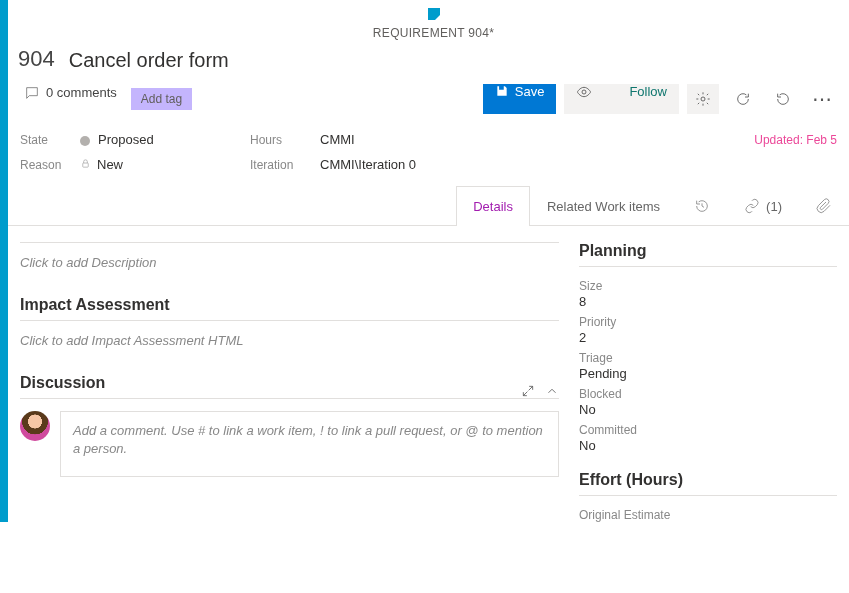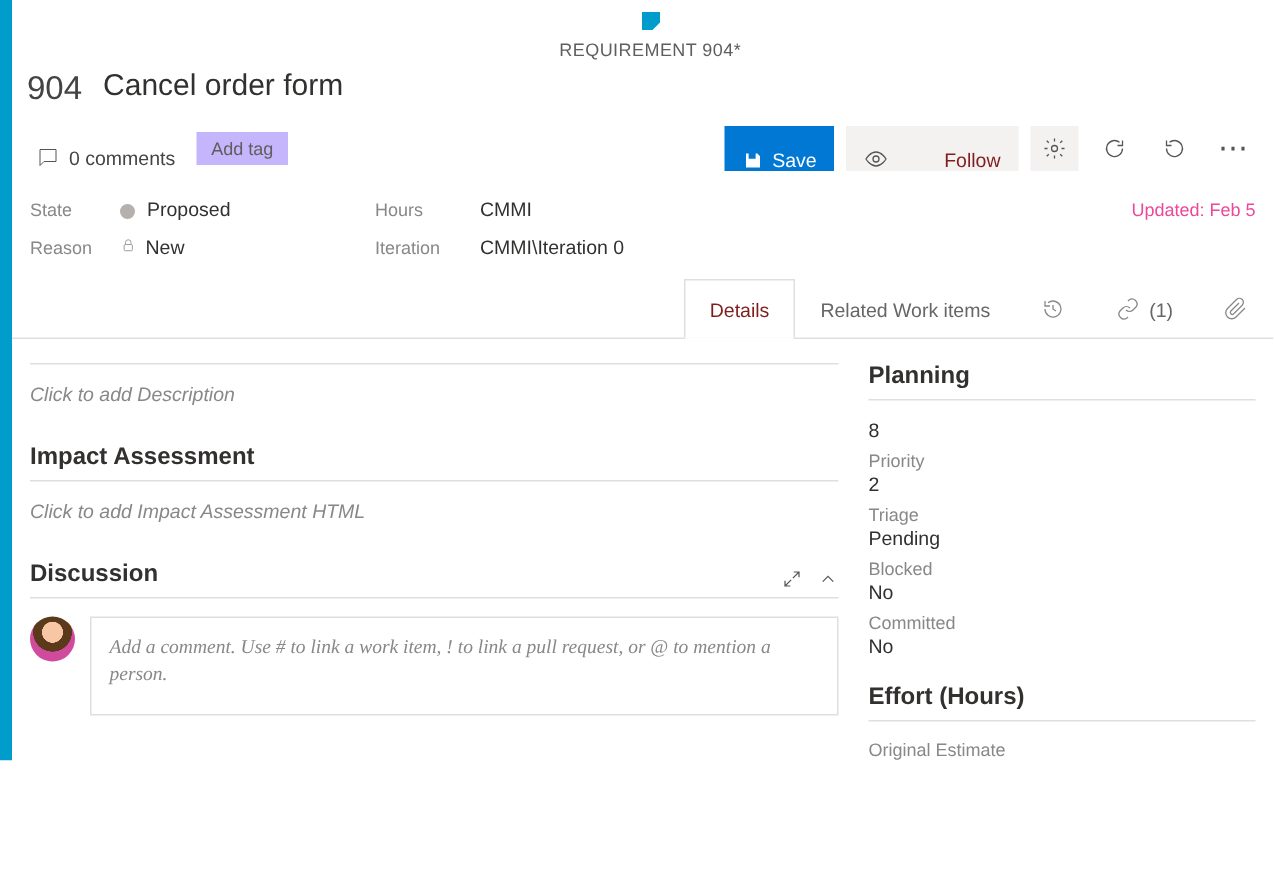--- a/index.html
+++ b/index.html
@@ -3,64 +3,64 @@
 <meta charset="utf-8">
 <style>
   * { box-sizing: border-box; margin: 0; padding: 0; }
   body { font-family: "Segoe UI", sans-serif; font-size: 13px; color: #323130; background: #fff; width: 849px; }
   .strip { display: flex; height: 100%; }
   .accent { width: 8px; background: #009ccc; flex-shrink: 0; }
   .main { flex: 1; padding: 8px 0 0 0; }
   .type-row { display: flex; align-items: center; gap: 6px; padding-left: 10px; font-size: 12px; color: #605e5c; letter-spacing: .3px; flex-direction: column; }
   .type-icon { width: 12px; height: 12px; background: #009ccc; position: relative; }
   .type-icon::after { content:""; position:absolute; right:0; bottom:0; border-left:5px solid transparent; border-bottom:5px solid #fff; }
-  .title-row { display:flex; align-items:flex-start; gap:14px; padding: 6px 0 8px 10px; }
+  .title-row { display:flex; align-items:flex-end; gap:14px; padding: 6px 0 8px 10px; }
   .wid { font-size: 22px; color:#444; font-weight:400;}
   .wtitle { font-size: 20px; font-weight:400; }
   .toolbar { display:flex; align-items:center; gap:8px; padding: 4px 10px 10px 10px; }
   .assignee { display:flex; align-items:center; gap:6px; border:1px solid #005a9e; height:28px; padding:0 6px; width:262px; position:relative; cursor:pointer; }
   .avatar { width:20px; height:20px; border-radius:50%; background: radial-gradient(circle at 50% 30%, #f7c6a5 0 30%, #8b5a2b 31% 55%, #4a5a9e 56% 100%); border:1px solid #b5d5ee; flex-shrink:0; }
   .assignee .caret { margin-left:auto; font-size:10px; color:#555; }
-  .comments { display:flex; align-items:flex-end; gap:6px; color:#444; padding:0 6px; height:28px; cursor:pointer;}
+  .comments { display:flex; align-items:flex-start; gap:6px; color:#444; padding:0 6px; height:28px; cursor:pointer;}
   .comments svg { width:16px; height:16px; stroke:#555; fill:none; }
   .addtag { background:#c4b5fd; color:#605e5c; padding:4px 10px; font-size:12px; cursor:pointer;}
   .spacer { flex:1; }
-  .btn { height:30px; display:flex; align-items:flex-end; gap:6px; padding:0 12px; cursor:pointer; border:none; font:inherit; }
+  .btn { height:30px; display:flex; align-items:flex-start; gap:6px; padding:0 12px; cursor:pointer; border:none; font:inherit; }
   .save { background:#0078d4; color:#fff; }
   .save svg { width:14px; height:14px; fill:#fff; }
-  .follow { background:#f3f2f1; color:#7f1d1d;gap:37px; }
+  .follow { background:#f3f2f1; color:#0f766e;gap:37px; }
   .follow svg { width:16px; height:16px; stroke:#555; fill:none; stroke-width:1.3; }
   .iconbtn { width:32px; height:30px; display:flex; align-items:center; justify-content:center; background:#f3f2f1; cursor:pointer; }
   .iconbtn svg { width:16px; height:16px; stroke:#555; fill:none; stroke-width:1.3; }
   .iconbtn.plain { background:transparent; }
   .dots { font-size:20px; letter-spacing:2px; color:#555; line-height:1; }
   .meta { display:grid; grid-template-columns: 60px 170px 70px 1fr auto; row-gap:10px; padding: 8px 12px 14px 12px; font-size:13px; align-items:center;}
   .meta .lab { color:#888; font-size:12px; }
   .state-dot { width:10px; height:10px; border-radius:50%; background:#b3b0ad; display:inline-block; margin-right:8px; vertical-align:middle;}
   .lock { width:11px; height:11px; display:inline-block; margin-right:6px; }
   .lock svg { width:11px; height:11px; stroke:#999; fill:none; stroke-width:1.4;}
   .updated { color:#ec4899; font-size:12px; text-align:right; }
   .tabs { display:flex; border-bottom:1px solid #e1dfdd; height:40px; }
   .tabs .tabspacer { flex:1; }
   .tab { padding:0 16px; display:flex; align-items:center; color:#666; cursor:pointer; border:1px solid transparent; border-bottom:none; position:relative; gap:6px;}
   .tab svg { width:16px; height:16px; stroke:#888; fill:none; stroke-width:1.3;}
-  .tab.active { color:#7f1d1d; border-color:#e1dfdd; background:#fff; }
+  .tab.active { color:#a21caf; border-color:#e1dfdd; background:#fff; }
   .tab.active::after { content:""; position:absolute; left:0; right:0; bottom:-1px; height:1px; background:#fff; }
   .content { display:flex; }
   .left { flex:1; padding: 16px 20px 0 12px; }
   .right { width:270px; padding: 16px 12px 0 0; }
   .sect-h { font-size:16px; font-weight:600; margin-bottom:6px; }
   .rule { border-bottom:1px solid #e1dfdd; margin-bottom:12px; }
   .placeholder { color:#888; font-style:italic; margin-bottom:26px; display:block; cursor:text;}
-  .disc-head { display:flex; align-items:center; gap:10px;}
+  .disc-head { display:flex; align-items:flex-end; gap:10px;}
   .disc-head .sect-h { flex:1; }
   .disc-head svg { width:14px; height:14px; stroke:#555; fill:none; stroke-width:1.4; cursor:pointer;}
   .disc-box { display:flex; gap:10px; margin-top:10px;}
   .disc-av { width:30px; height:30px; border-radius:50%; background: radial-gradient(circle at 50% 35%, #f7c6a5 0 28%, #5a3a1b 29% 52%, #d04a9e 53% 100%); flex-shrink:0;}
-  .disc-input { flex:1; border:1px solid #e1dfdd; padding:10px 12px; min-height:66px; color:#888; font-style:italic; line-height:1.4; cursor:text;font-family:Liberation Serif, serif;}
+  .disc-input { flex:1; border:1px solid #e1dfdd; padding:10px 12px; min-height:66px; color:#888; font-style:italic; line-height:1.4; cursor:text;}
   .field-lab { color:#888; font-size:12px; margin-top:6px;}
   .field-val { font-size:13px; margin:1px 0 4px 0;}
 </style>
 </head>
 <body>
 
 <div class="strip">
   <div class="accent"></div>
   <div class="main">
     <div class="type-row">
@@ -180,20 +180,21 @@
         <div class="rule"></div>
         <div class="disc-box">
           <div class="disc-av"></div>
           <div class="disc-input">Add a comment. Use # to link a work item, ! to link a pull request, or @ to mention a person.</div>
         </div>
       </div>
 
       <div class="right">
         <div class="sect-h">Planning</div>
         <div class="rule"></div>
+        <div class="field-lab">Size</div>
         <div class="field-val">8</div>
         <div class="field-lab">Priority</div>
         <div class="field-val">2</div>
         <div class="field-lab">Triage</div>
         <div class="field-val">Pending</div>
         <div class="field-lab">Blocked</div>
         <div class="field-val">No</div>
         <div class="field-lab">Committed</div>
         <div class="field-val">No</div>
 

